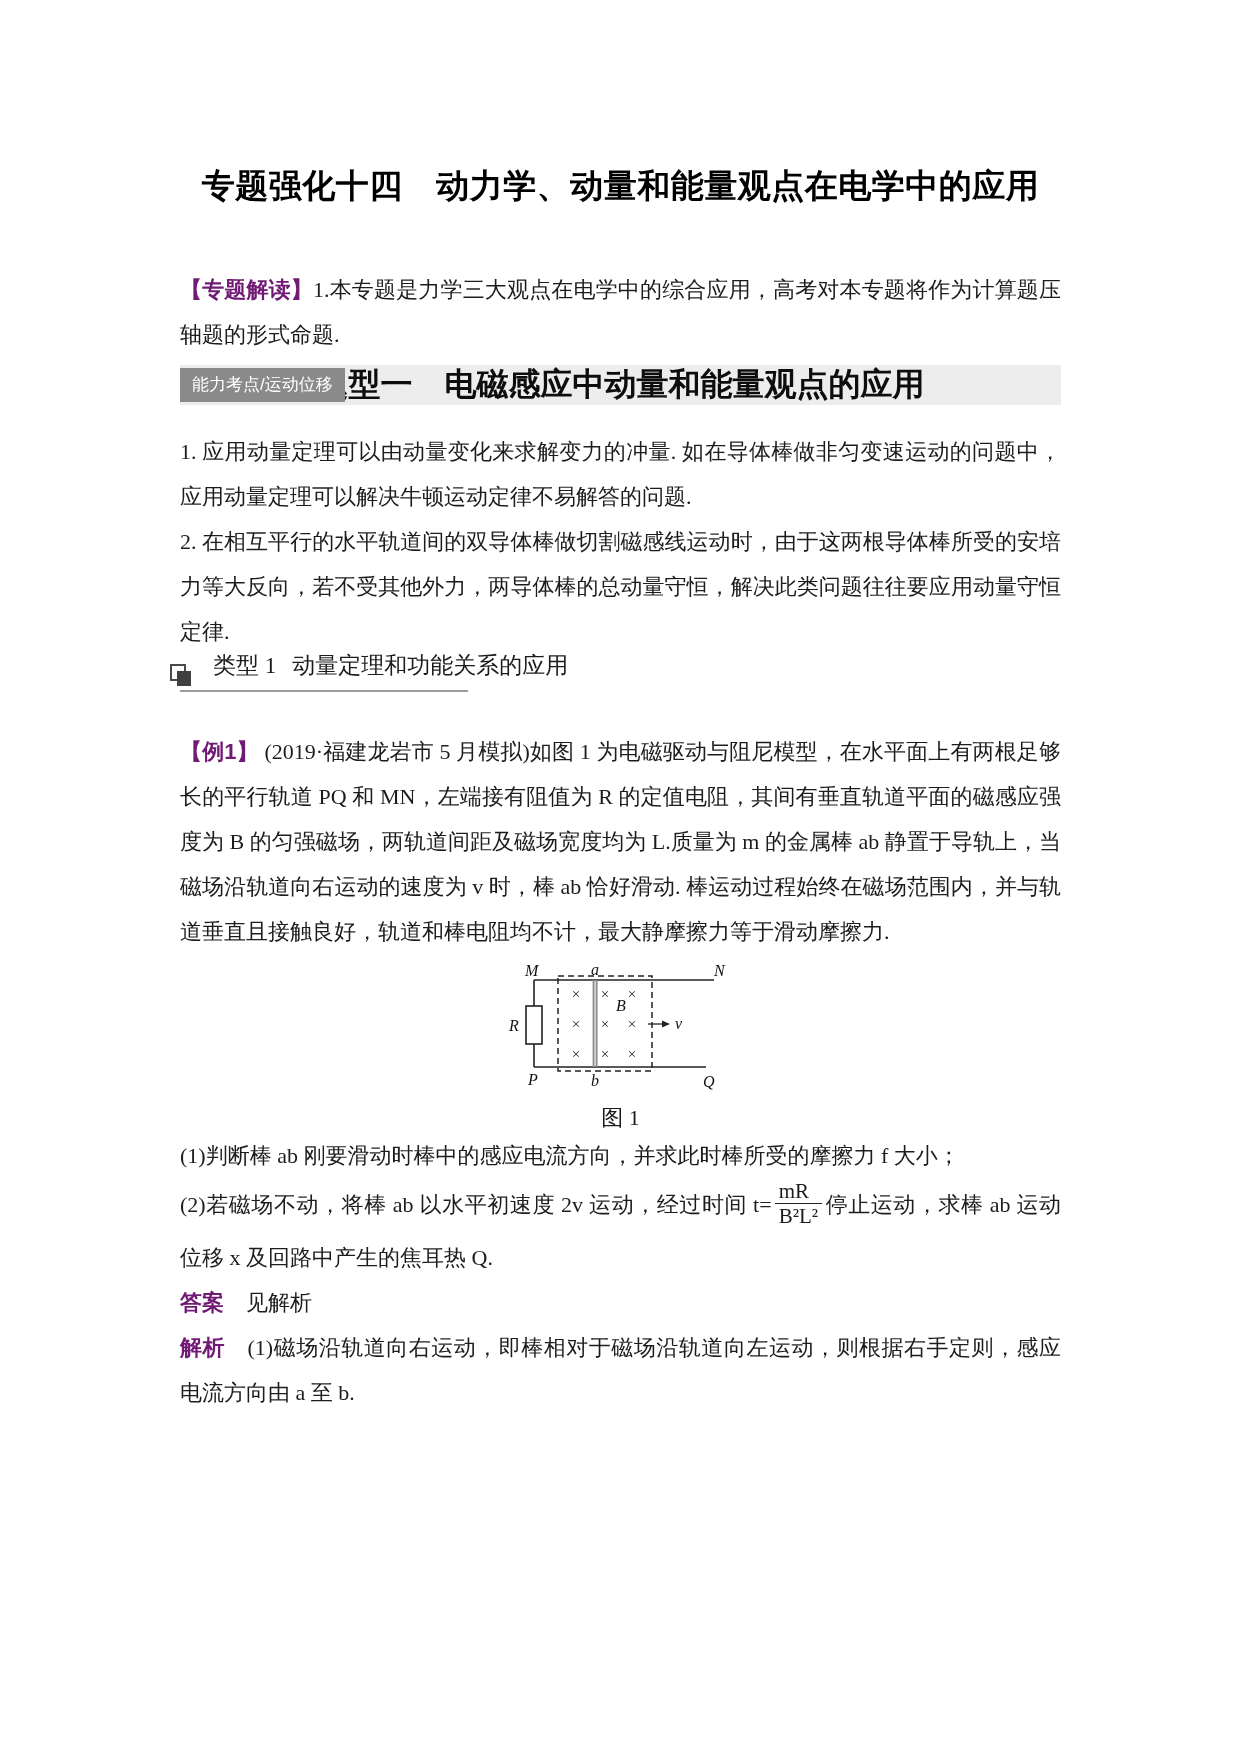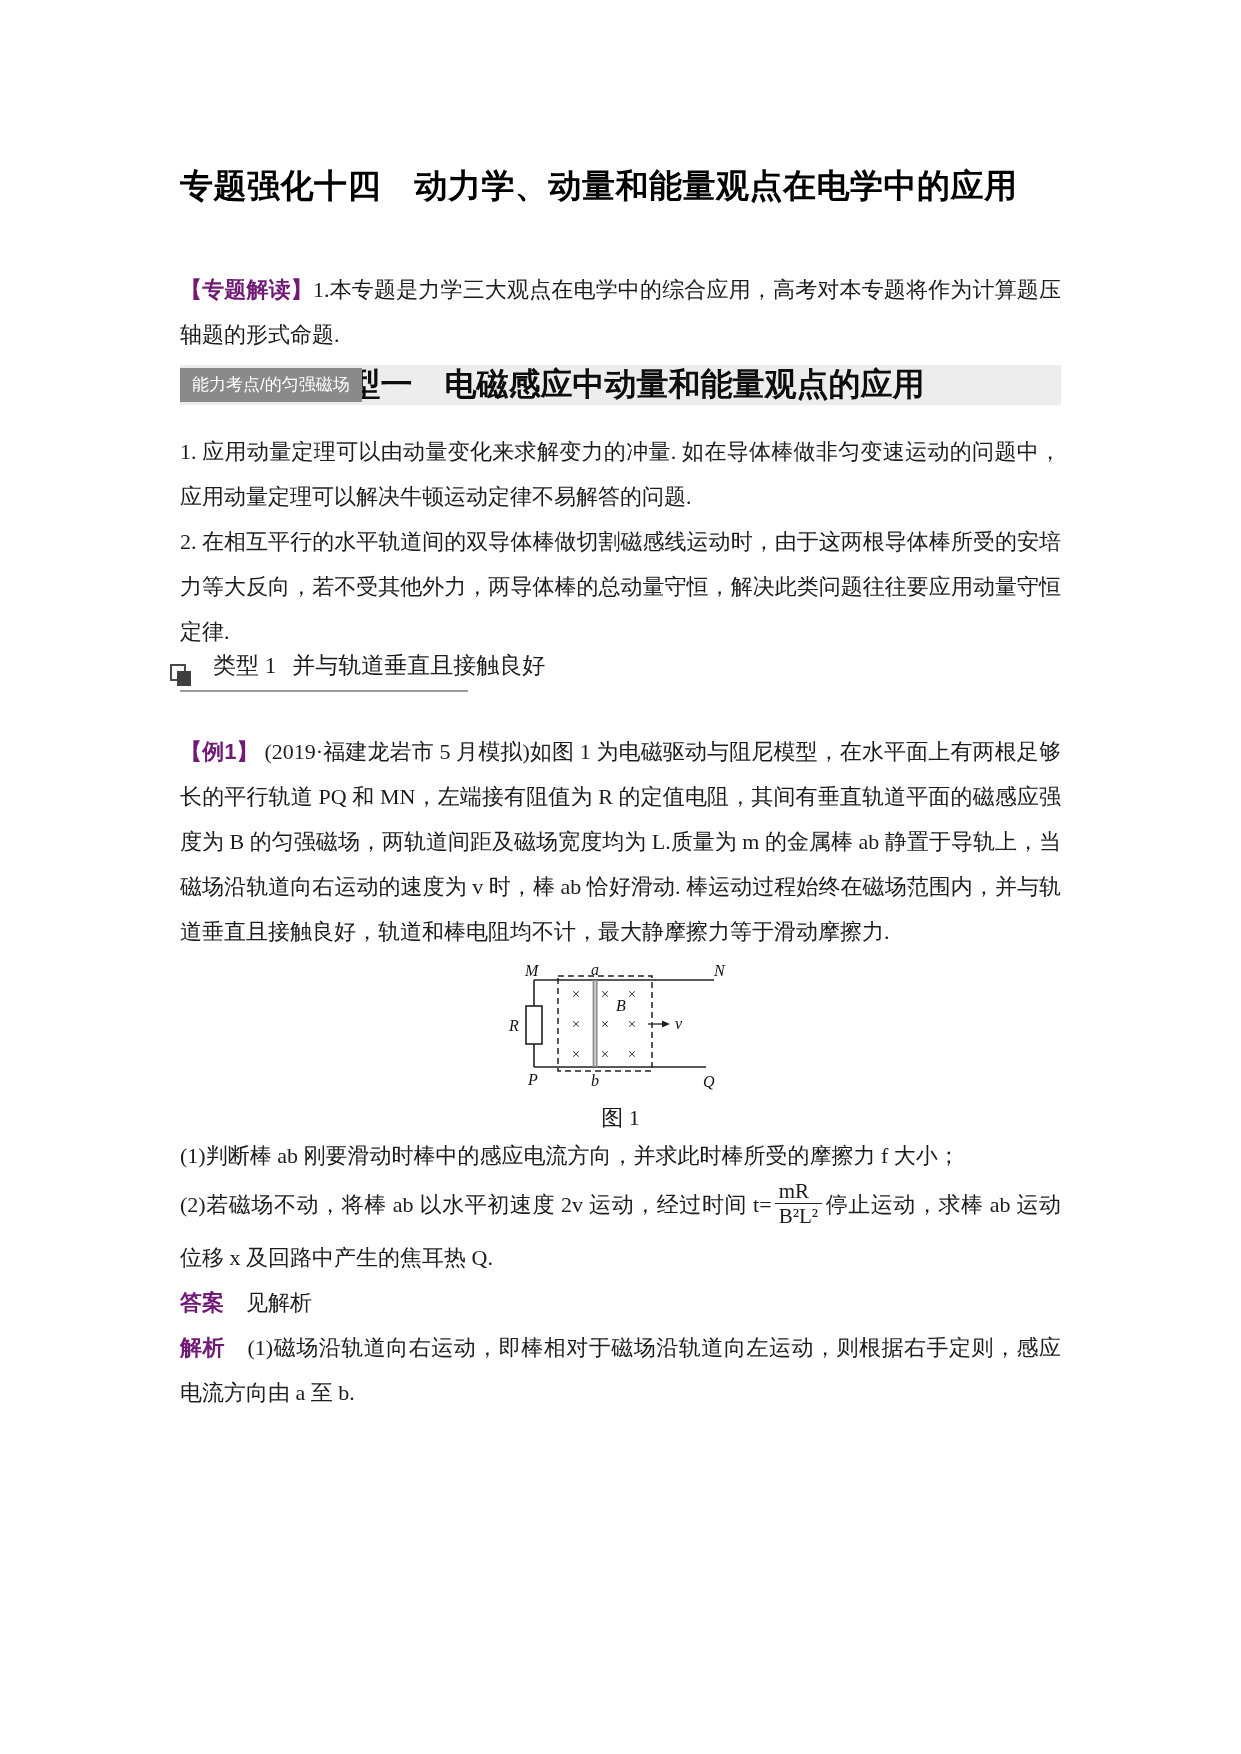--- a/index.html
+++ b/index.html
@@ -8,21 +8,21 @@
     width:1241px;height:1754px;
     background:#ffffff;
     overflow:hidden;
     font-family:"Liberation Serif","DejaVu Serif",serif;
     color:#1c1c1c;
   }
   .content{position:absolute;left:180px;top:0;width:881px;}
 
   .doc-title{
     margin-top:165px;
-    text-align:left;
+    text-align:center;
     font-family:"Liberation Sans","DejaVu Sans",sans-serif;
     font-weight:700;
     font-size:33px;line-height:42px;
     color:#000;
     letter-spacing:0.5px;
     white-space:nowrap;
   }
 
   p.body{margin:0;font-size:22px;line-height:45px;text-align:justify;}
   .intro{margin-top:60px;}
@@ -97,35 +97,35 @@
 <div class="page">
   <div class="content">
 
     <div class="doc-title">专题强化十四　动力学、动量和能量观点在电学中的应用</div>
 
     <div class="intro">
       <p class="body"><span class="seg-b">【专题解读】</span><span>1.本专题是力学三大观点在电学中的综合应用，高考对本专题将作为计算题压轴题的形式命题.</span></p>
     </div>
 
     <div class="band">
-      <span class="badge">能力考点/的匀强磁场</span>
+      <span class="badge">能力考点/运动位移</span>
       <span class="band-title">题型一　电磁感应中动量和能量观点的应用</span>
     </div>
 
     <div class="notes">
       <p class="body"><span>1. 应用动量定理可以由动量变化来求解变力的冲量. 如在导体棒做非匀变速运动的问题中，应用动量定理可以解决牛顿运动定律不易解答的问题.</span></p>
       <p class="body"><span>2. 在相互平行的水平轨道间的双导体棒做切割磁感线运动时，由于这两根导体棒所受的安培力等大反向，若不受其他外力，两导体棒的总动量守恒，解决此类问题往往要应用动量守恒定律.</span></p>
     </div>
 
     <div class="subtype">
       <span class="type-icon">
         <span class="sq-back"></span>
         <span class="sq-front"></span>
       </span>
-      <span class="stlabel">类型 1</span><span>并与轨道垂直且接触良好</span>
+      <span class="stlabel">类型 1</span><span>动量定理和功能关系的应用</span>
     </div>
 
     <div class="example">
       <p class="body"><span class="seg-b">【例1】</span><span> (2019·福建龙岩市 5 月模拟)如图 1 为电磁驱动与阻尼模型，在水平面上有两根足够长的平行轨道 </span><span class="seg-i">PQ</span><span> 和 </span><span class="seg-i">MN</span><span>，左端接有阻值为 </span><span class="seg-i">R</span><span> 的定值电阻，其间有垂直轨道平面的磁感应强度为 </span><span class="seg-i">B</span><span> 的匀强磁场，两轨道间距及磁场宽度均为 </span><span class="seg-i">L</span><span>.质量为 </span><span class="seg-i">m</span><span> 的金属棒 </span><span class="seg-i">ab</span><span> 静置于导轨上，当磁场沿轨道向右运动的速度为 </span><span class="seg-i">v</span><span> 时，棒 </span><span class="seg-i">ab</span><span> 恰好滑动. 棒运动过程始终在磁场范围内，并与轨道垂直且接触良好，轨道和棒电阻均不计，最大静摩擦力等于滑动摩擦力.</span></p>
     </div>
 
     <div class="fig-wrap">
       <svg class="circuit" width="240" height="135" viewBox="0 0 240 135" xmlns="http://www.w3.org/2000/svg">
 
         <line class="figline" x1="33" y1="16" x2="213" y2="16"></line>

